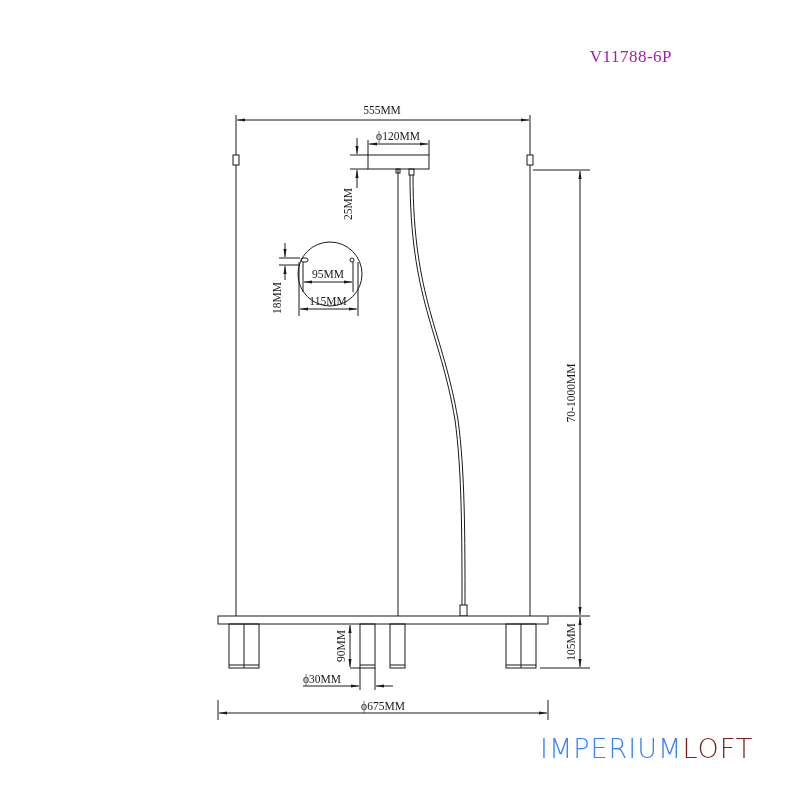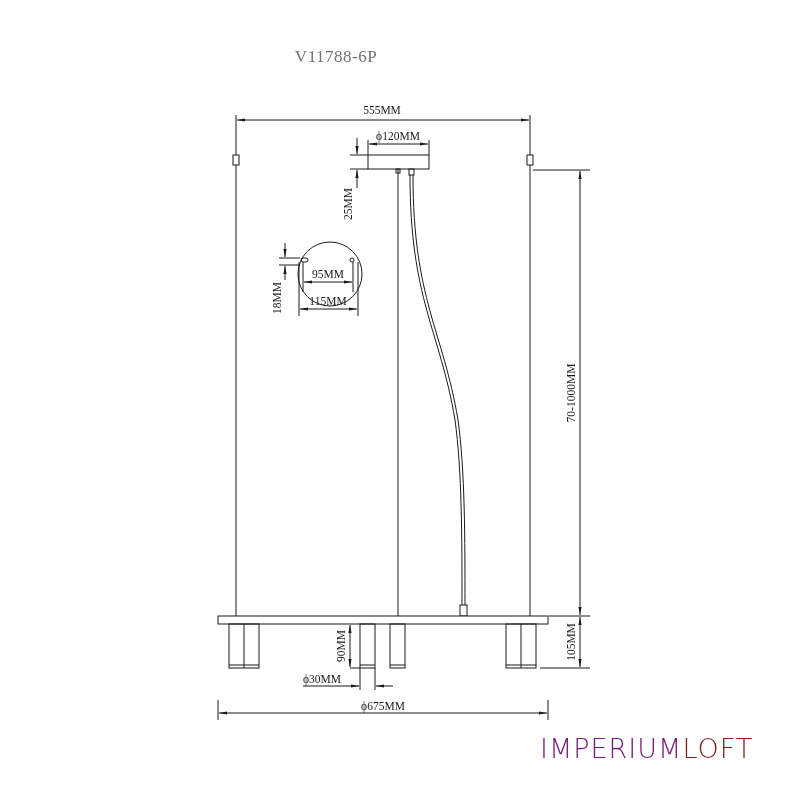--- a/index.html
+++ b/index.html
@@ -1,29 +1,29 @@
 <!DOCTYPE html>
 <html><head>
   <meta charset="utf-8">
   <style>
     html, body { margin: 0; padding: 0; background: #ffffff; }
     body { width: 800px; height: 800px; position: relative; overflow: hidden; }
     .canvas { position: absolute; left: 0; top: 0; width: 800px; height: 800px; }
     .title {
-      position: absolute; left: 0; top: 47px; width: 672px; text-align: center;
-      font-family: "Liberation Serif", serif; font-size: 17px; color: #737373; letter-spacing: 0.5px;
+      position: absolute; left: 0; top: 47px; width: 672px; text-align: right;
+      font-family: "Liberation Serif", serif; font-size: 17px; color: #a21caf; letter-spacing: 0.5px;
     }
     .dim {
       font-family: "Liberation Serif", serif; font-size: 11.5px; fill: #1a1a1a;
     }
     .logo {
       position: absolute; left: 540px; top: 733px;
       font-family: "DejaVu Sans", sans-serif; font-size: 27px; letter-spacing: 1px; font-weight: 300;
     }
-    .logo .a { color: #701a75; }
+    .logo .a { color: #3b82f6; }
     .logo .b { color: #7f1d1d; }
   </style>
 </head>
 <body>
 
 <div class="title">V11788-6P</div>
 
 <svg class="canvas" width="800" height="800" viewBox="0 0 800 800">
   <defs>
     <marker id="arr" viewBox="0 0 10 10" refX="10" refY="5" markerWidth="8" markerHeight="8" orient="auto-start-reverse">

